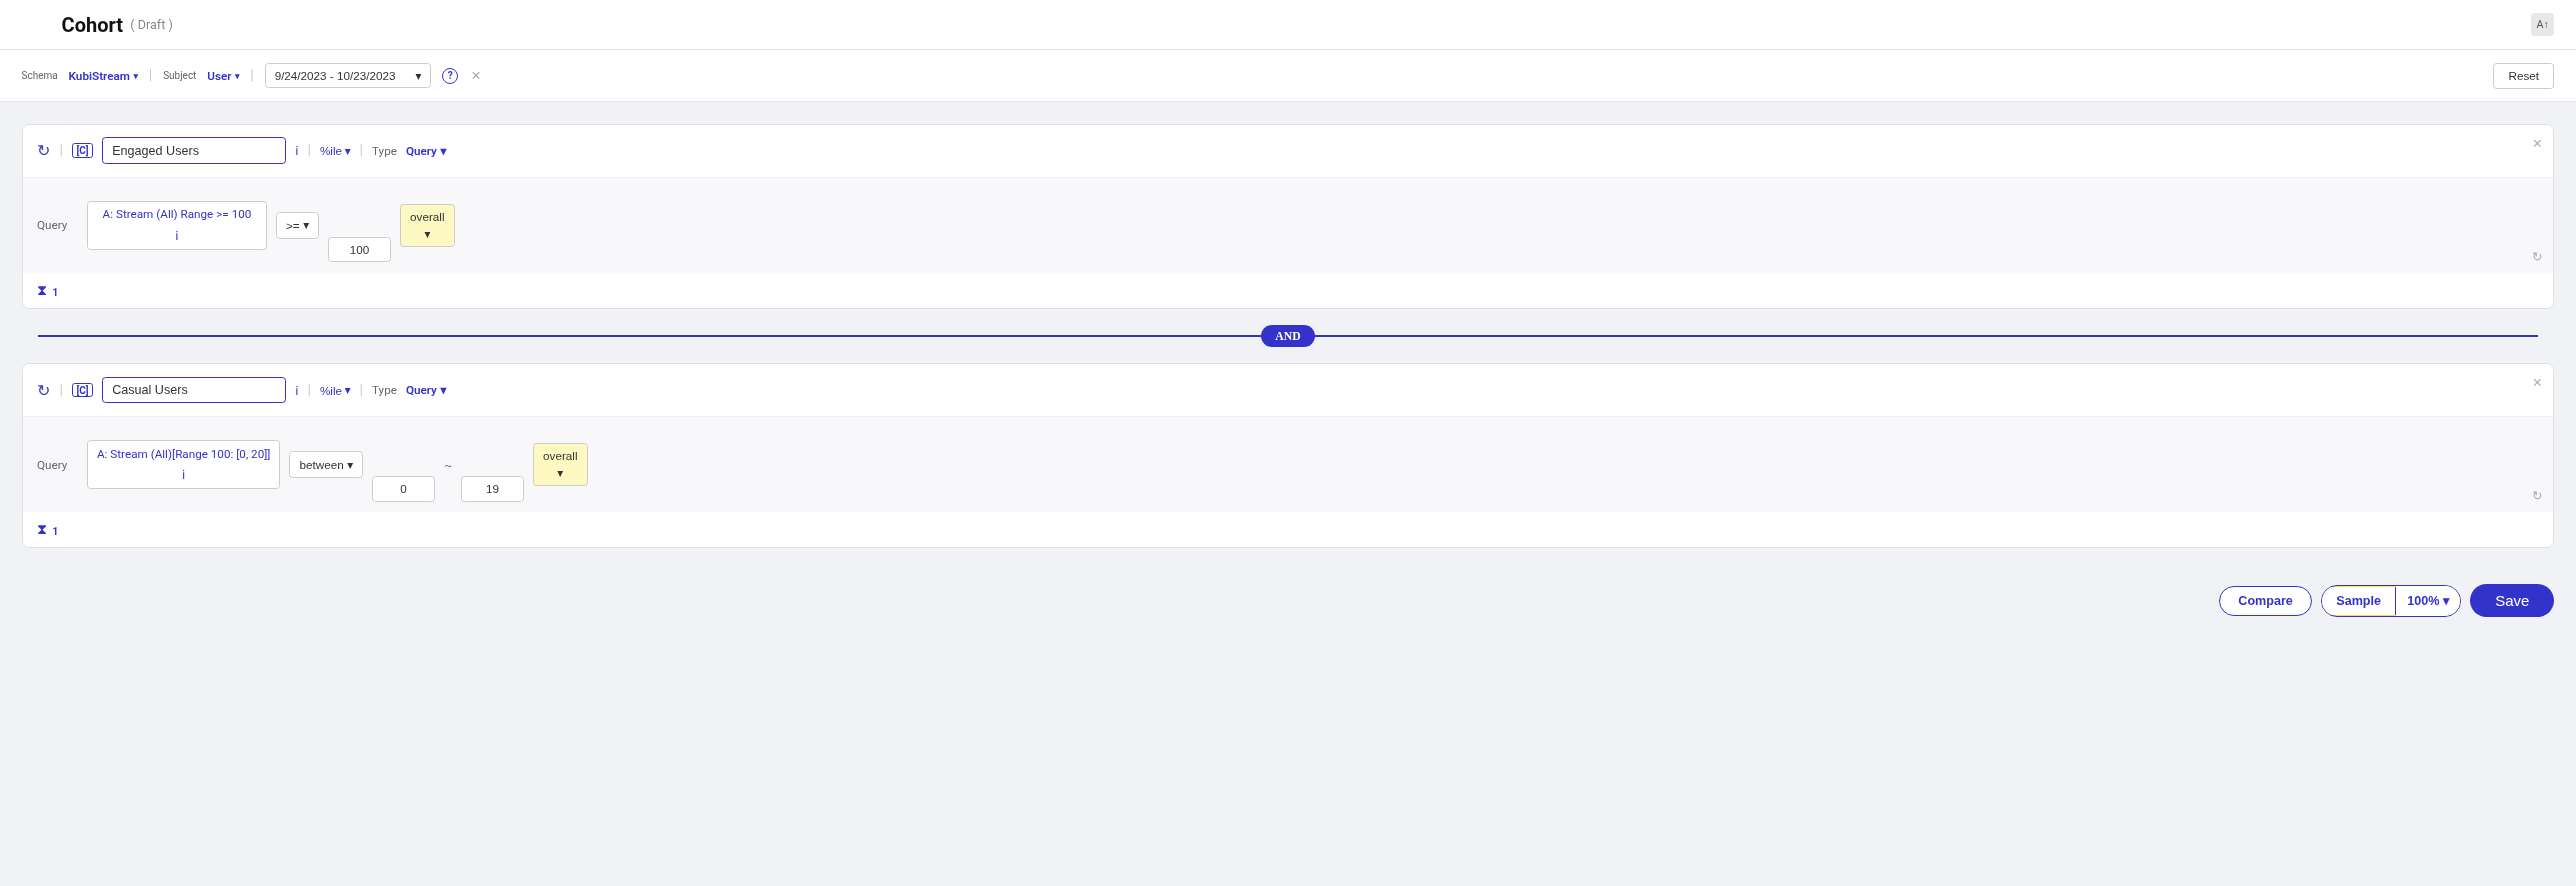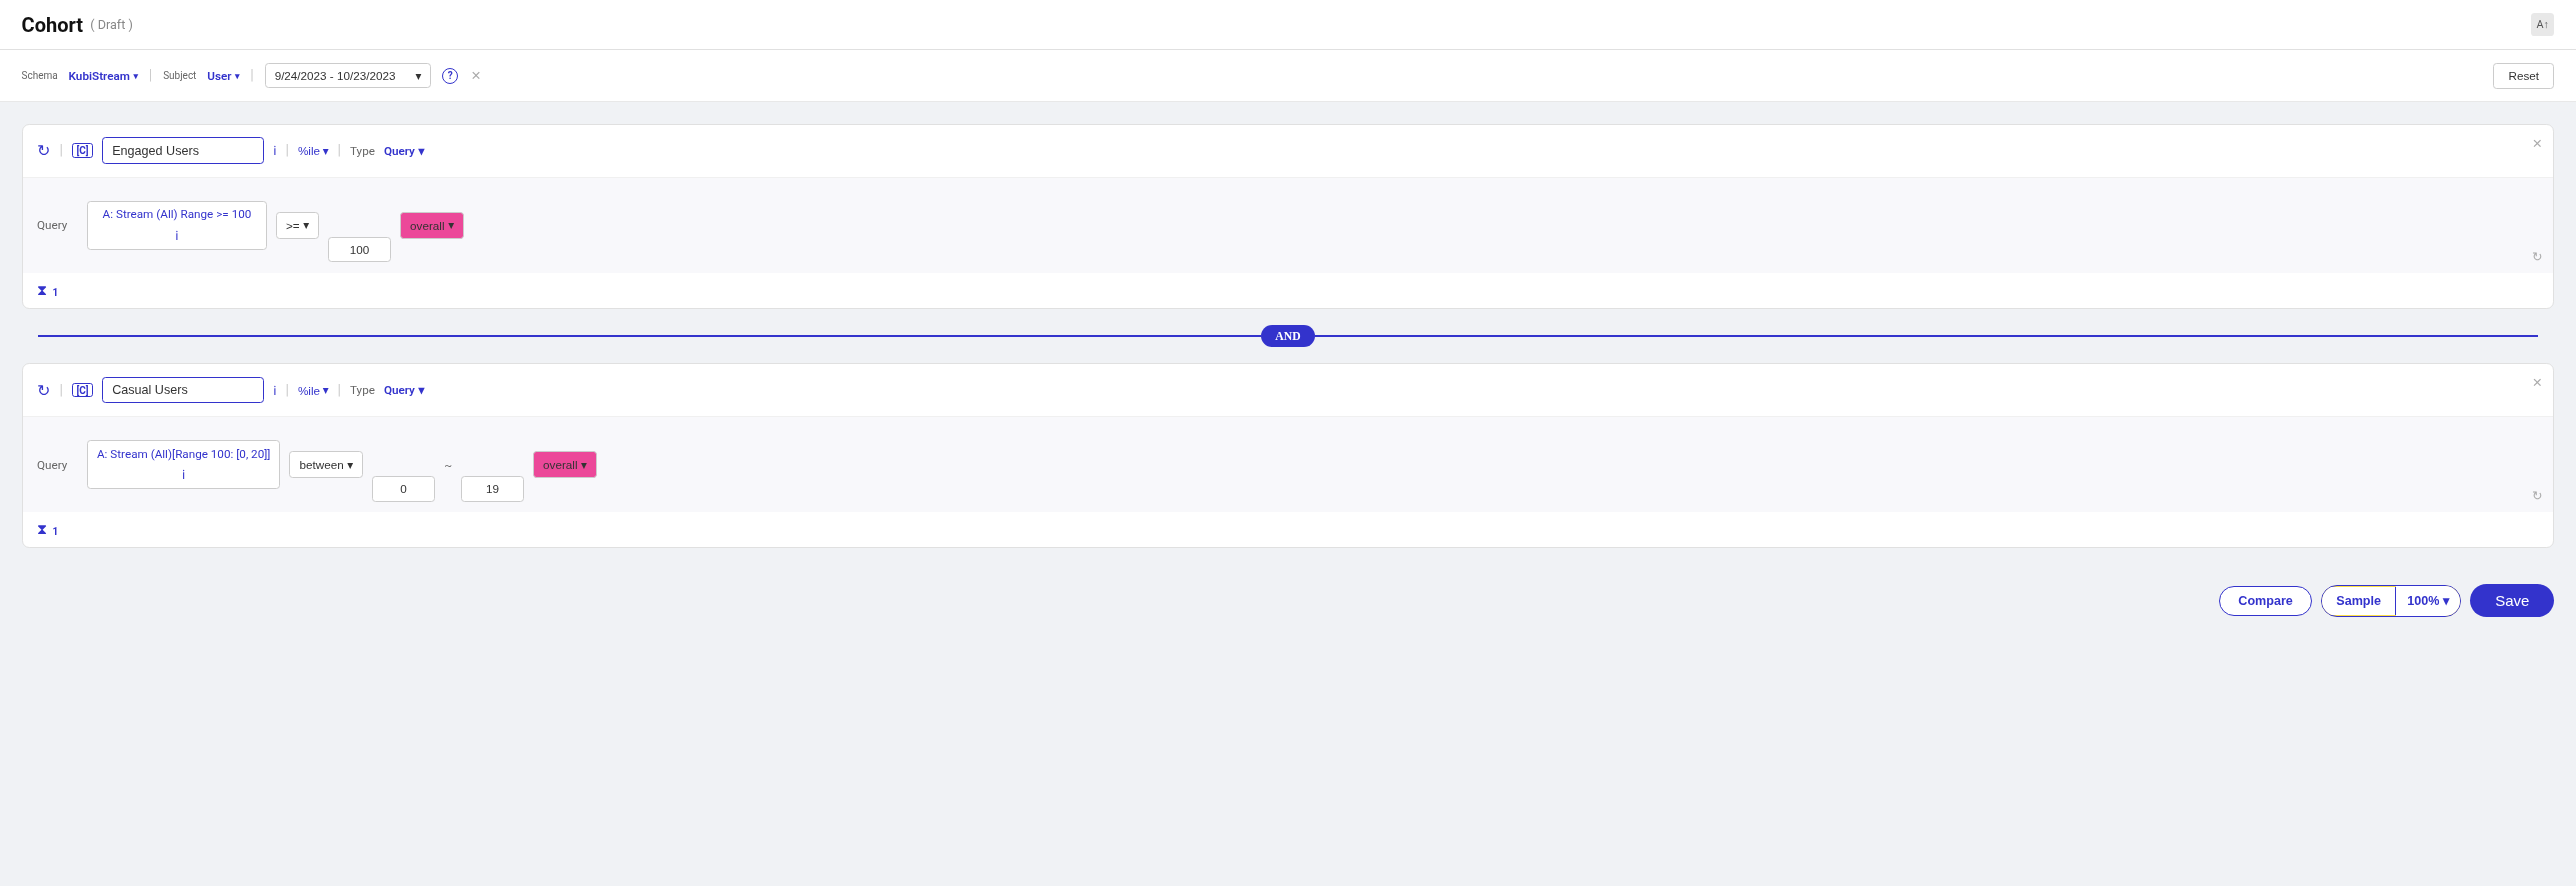--- a/index.html
+++ b/index.html
@@ -22,20 +22,21 @@
       justify-content: space-between;
       border-bottom: 0.9px solid #e0e0e0;
     }
     .header-title {
       font-size: 20px;
       font-weight: 700;
       color: #111;
       display: flex;
       align-items: center;
       gap: 7.2px;
+      margin-left: 40px;
     }
     .header-draft {
       font-size: 12.6px;
       font-weight: 400;
       color: #888;
     }
     .header-icon {
       width: 23.4px;
       height: 23.4px;
       background: #e8e8e8;
@@ -155,21 +156,21 @@
       border-radius: 2.7px;
       padding: 0.9px 3.6px;
       cursor: pointer;
     }
     .name-input {
       border: 0.9px solid #3333cc;
       border-radius: 3.6px;
       padding: 5.4px 9px;
       font-size: 12.6px;
       color: #333;
-      width: 162px;
+      width: 184px;
       outline: none;
     }
     .info-icon {
       color: #3333cc;
       font-size: 12.6px;
       cursor: pointer;
     }
     .sep-vert {
       color: #ccc;
       font-size: 14.4px;
@@ -245,27 +246,28 @@
       color: #333;
       width: 63px;
       text-align: center;
       outline: none;
       margin-top: 48px;
     }
     .overall-btn {
       border: 0.9px solid #ccc;
       border-radius: 3.6px;
       padding: 5.4px 9px;
-      background: #ec4899;
+      background: #fef9c3;
       font-size: 11.7px;
       color: #333;
       cursor: pointer;
       display: inline-flex;
       align-items: center;
       gap: 3.6px;
+      flex-direction: column;
     }
     .refresh-small {
       position: absolute;
       right: 10.8px;
       bottom: 9px;
       color: #aaa;
       font-size: 12.6px;
       cursor: pointer;
     }
     .filter-row {

